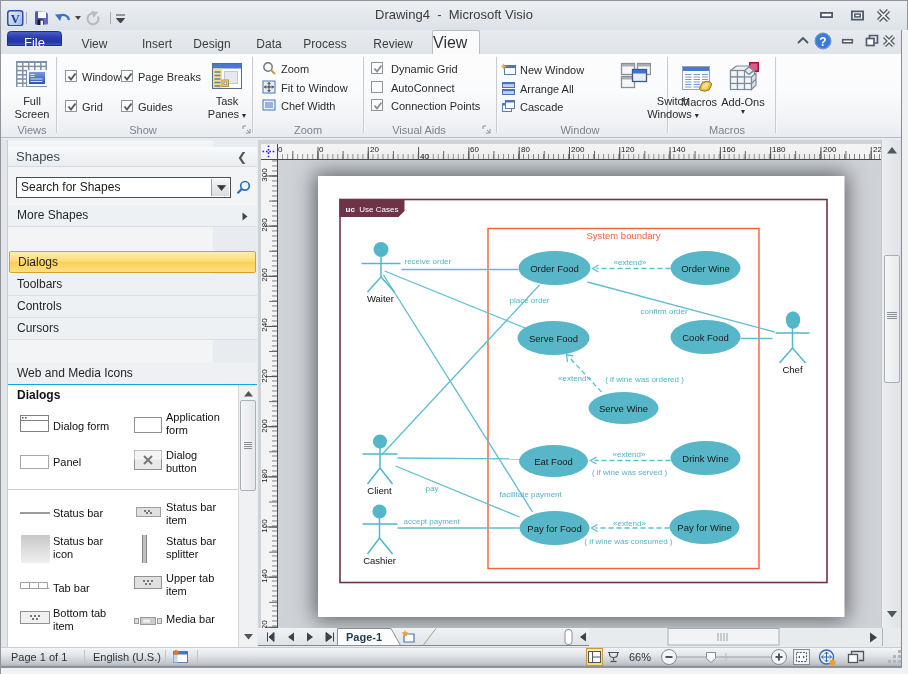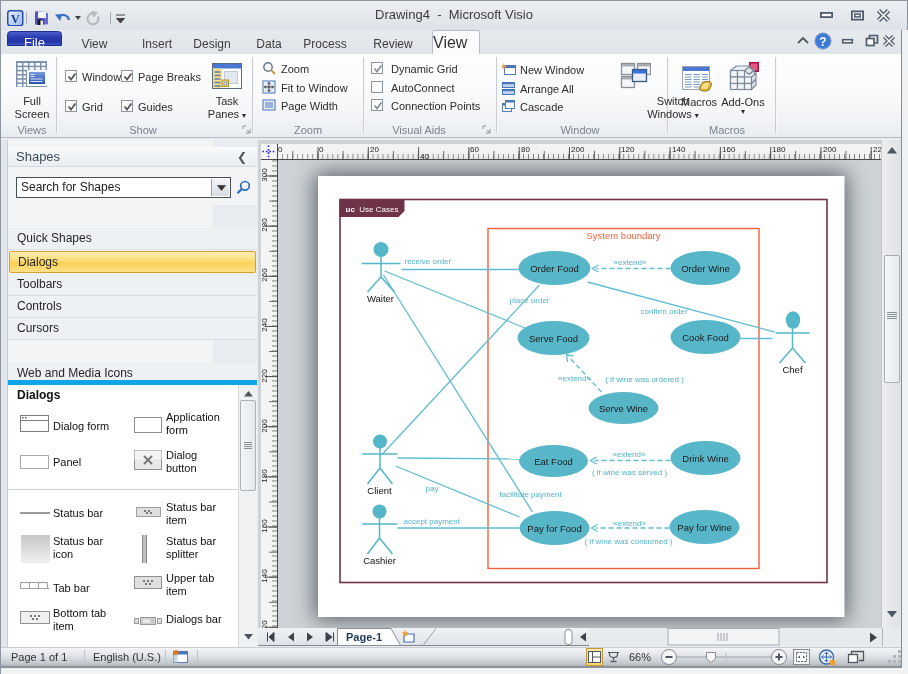--- a/index.html
+++ b/index.html
@@ -205,21 +205,21 @@
   <svg class="abs" style="left:261px;top:26px" width="14" height="14" viewBox="0 0 14 14">
     <rect x="1" y="1" width="12" height="12" fill="#e8f0fa" stroke="#4a74b8"></rect>
     <path d="M7 2.5 v9 M2.5 7 h9 M7 2.5 l-1.5 1.5 M7 2.5 l1.5 1.5 M7 11.5 l-1.5 -1.5 M7 11.5 l1.5 -1.5 M2.5 7 l1.5 -1.5 M2.5 7 l1.5 1.5 M11.5 7 l-1.5 -1.5 M11.5 7 l-1.5 1.5" stroke="#333" fill="none"></path>
   </svg>
   <svg class="abs" style="left:261px;top:44px" width="14" height="14" viewBox="0 0 14 14">
     <rect x="1" y="2" width="12" height="10" fill="#e8f0fa" stroke="#4a74b8"></rect>
     <path d="M3 5 h8 M3 7 h8 M3 9 h8" stroke="#4a74b8"></path>
   </svg>
   <div class="rtext" style="left:280px;top:9px;">Zoom</div>
   <div class="rtext" style="left:280px;top:28px;">Fit to Window</div>
-  <div class="rtext" style="left:280px;top:46px;">Page Width</div>
+  <div class="rtext" style="left:280px;top:46px;">Chef Width</div>
 
   <div class="cb" style="left:370px;top:8px">
       <svg width="12" height="12" viewBox="0 0 12 12">
         <path d="M2.5 5.5 L5 8.5 L9.5 2.5" fill="none" stroke="#8a8f96" stroke-width="1.8"></path>
       </svg>
     </div>
   <div class="cb" style="left:370px;top:27px"></div>
   <div class="cb" style="left:370px;top:45px">
       <svg width="12" height="12" viewBox="0 0 12 12">
         <path d="M2.5 5.5 L5 8.5 L9.5 2.5" fill="none" stroke="#8a8f96" stroke-width="1.8"></path>
@@ -314,26 +314,28 @@
     <span style="padding-left:4px;">Search for Shapes</span>
     <span style="position:absolute;right:1px;top:1px;width:17px;height:17px;background:linear-gradient(#f4f5f7,#d8dce2);border-left:1px solid #9aa0a8;"></span>
     <svg style="position:absolute;right:4px;top:7px" width="9" height="6" viewBox="0 0 9 6">
         <path d="M0.5 0.5 h8 l-4 5 z" fill="#333" stroke="#555"></path>
       </svg>
   </div>
   <svg class="abs" style="left:235px;top:40px" width="15" height="15" viewBox="0 0 15 15">
     <circle cx="9" cy="5.8" r="4.3" fill="none" stroke="#2a6dc0" stroke-width="1.7"></circle>
     <line x1="5.8" y1="9" x2="1.5" y2="13.3" stroke="#2a6dc0" stroke-width="2.2"></line>
   </svg>
-  <div class="prow" style="top:88px;"><span style="padding-left:9px;">Quick Shapes</span></div>
+  <div class="prow" style="top:65px;"><span style="padding-left:9px;">More Shapes</span><svg style="position:absolute;right:9px;top:7px" width="6" height="9" viewBox="0 0 6 9">
+        <path d="M0.5 0.5 v8 l5 -4 z" fill="#444"></path>
+      </svg></div>
   <div class="prow" style="top:111px;background:linear-gradient(#fdeeb3,#fbd96e 50%,#fbcf52 51%,#fde18a);border:1px solid #d9a02e;border-radius:2px;left:8px;width:247px;"><span style="padding-left:8px;">Dialogs</span></div>
   <div class="prow" style="top:156px;"><span style="padding-left:9px;">Controls</span></div>
   <div class="prow" style="top:134px;"><span style="padding-left:9px;">Toolbars</span></div>
   <div class="prow" style="top:178px;"><span style="padding-left:9px;">Cursors</span></div>
-  <div class="prow" style="top:223px;border-bottom:5px solid #0ea5e9;"><span style="padding-left:9px;">Web and Media Icons</span></div>
+  <div class="prow" style="top:223px;border-bottom:1px solid #0ea5e9;"><span style="padding-left:9px;">Web and Media Icons</span></div>
   <div id="stencil" class="abs">
     <div class="abs" style="left:9px;top:3px;font-size:12px;font-weight:bold;color:#111;">Dialogs</div>
 
     <svg class="abs" style="left:12px;top:30px" width="30" height="18" viewBox="0 0 30 18">
       <rect x="0.5" y="0.5" width="28" height="16" fill="#fff" stroke="#808080"></rect>
       <path d="M1 5.5 h27" stroke="#808080" fill="none"></path>
       <rect x="2" y="2" width="1.5" height="1.5" fill="#555"></rect>
         <rect x="5" y="2" width="1.5" height="1.5" fill="#555"></rect>
     </svg>
     <div class="sit" style="left:45px;top:35px;">Dialog form</div>
@@ -409,21 +411,21 @@
           <rect x="16" y="7" width="2" height="2"></rect>
         </g>
     </svg>
     <div class="sit" style="left:45px;top:222px;">Bottom tab<br>item</div>
     <svg class="abs" style="left:126px;top:232px" width="28" height="8" viewBox="0 0 28 8">
       <rect x="0.5" y="1.5" width="4" height="5" fill="#ddd" stroke="#999"></rect>
       <rect x="6.5" y="0.5" width="15" height="7" fill="#ccc" stroke="#999"></rect>
       <rect x="9" y="2.5" width="7" height="3" fill="#eee"></rect>
       <rect x="23.5" y="1.5" width="4" height="5" fill="#ddd" stroke="#999"></rect>
     </svg>
-    <div class="sit" style="left:158px;top:228px;">Dialogs bar</div>
+    <div class="sit" style="left:158px;top:228px;">Media bar</div>
 
     <div class="abs" style="left:230px;top:0px;width:18px;height:262px;background:#f0f1f3;border-left:1px solid #d8dadd;">
       <svg class="abs" style="left:4px;top:5px" width="11" height="8" viewBox="0 0 11 8">
           <path d="M1 6.5 L5.5 1 L10 6.5 z" fill="#4e565f"></path>
         </svg>
       <div class="abs" style="left:1px;top:15px;width:16px;height:91px;background:linear-gradient(90deg,#f4f5f7,#e4e7eb);border:1px solid #aab0b8;border-radius:2px;box-sizing:border-box;"></div>
       <svg class="abs" style="left:5px;top:57px" width="8" height="7" viewBox="0 0 8 7">
           <path d="M0 0.5 h8 M0 2.5 h8 M0 4.5 h8 M0 6.5 h8" stroke="#8a9098"></path>
         </svg>
       <svg class="abs" style="left:4px;top:248px" width="11" height="8" viewBox="0 0 11 8">

